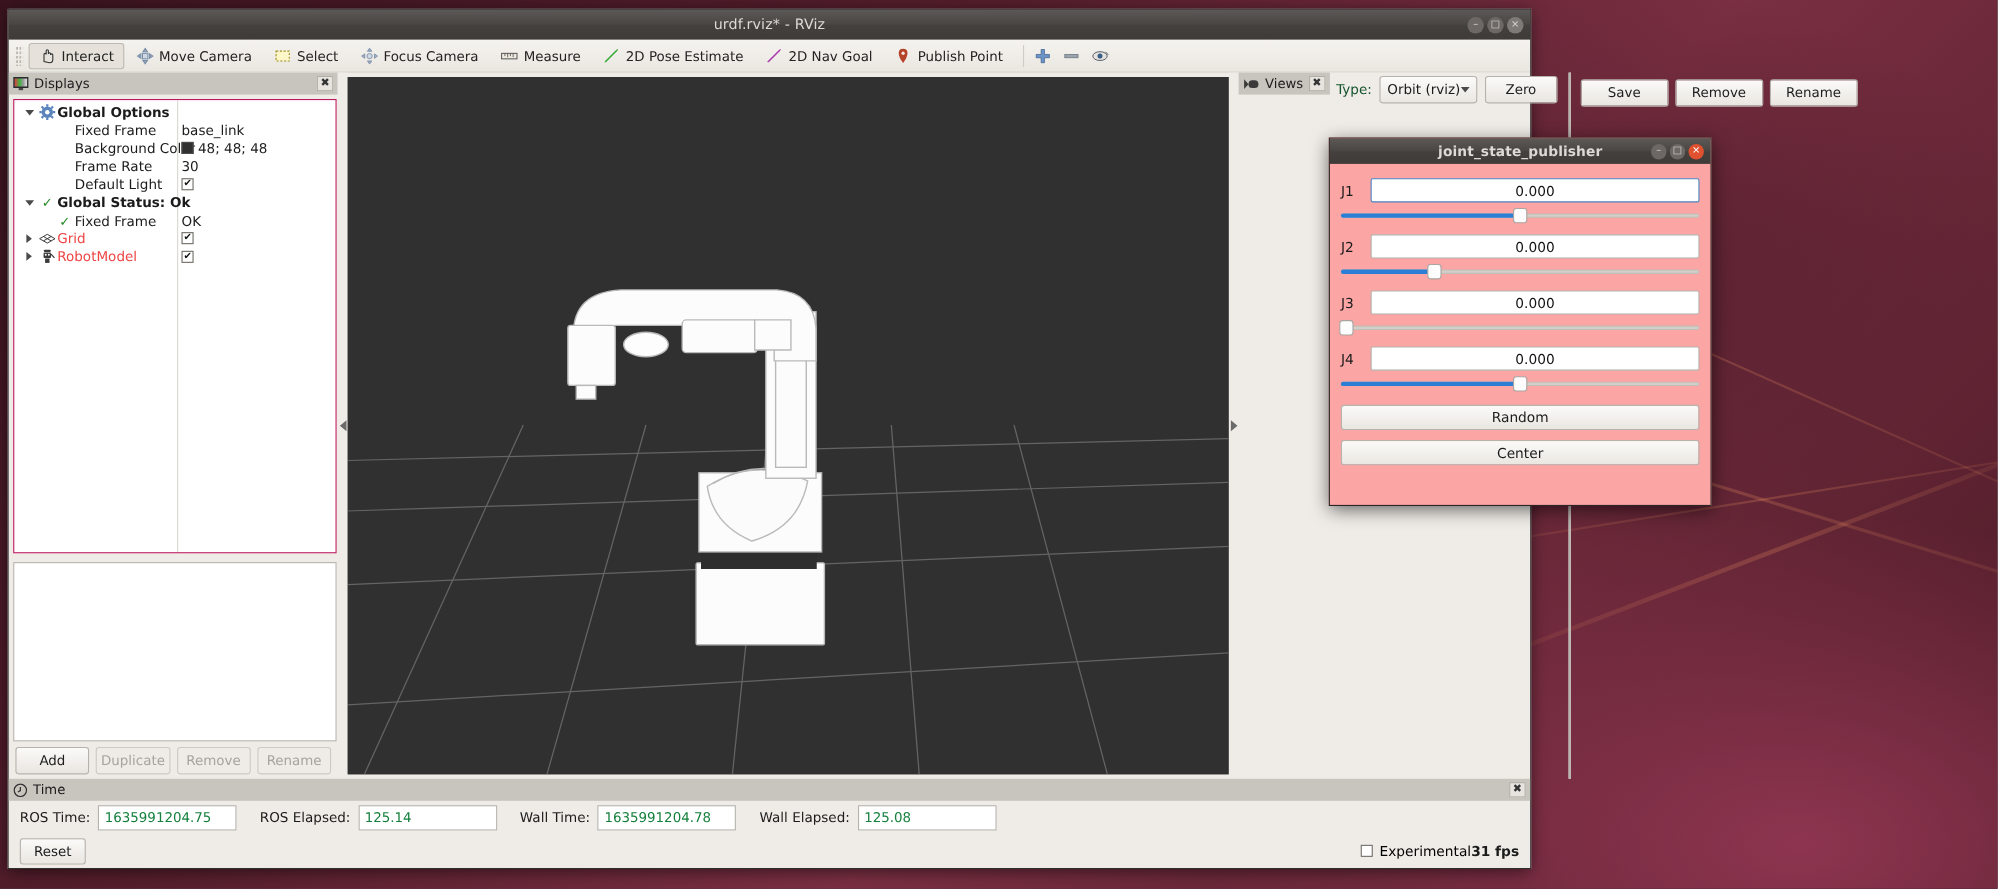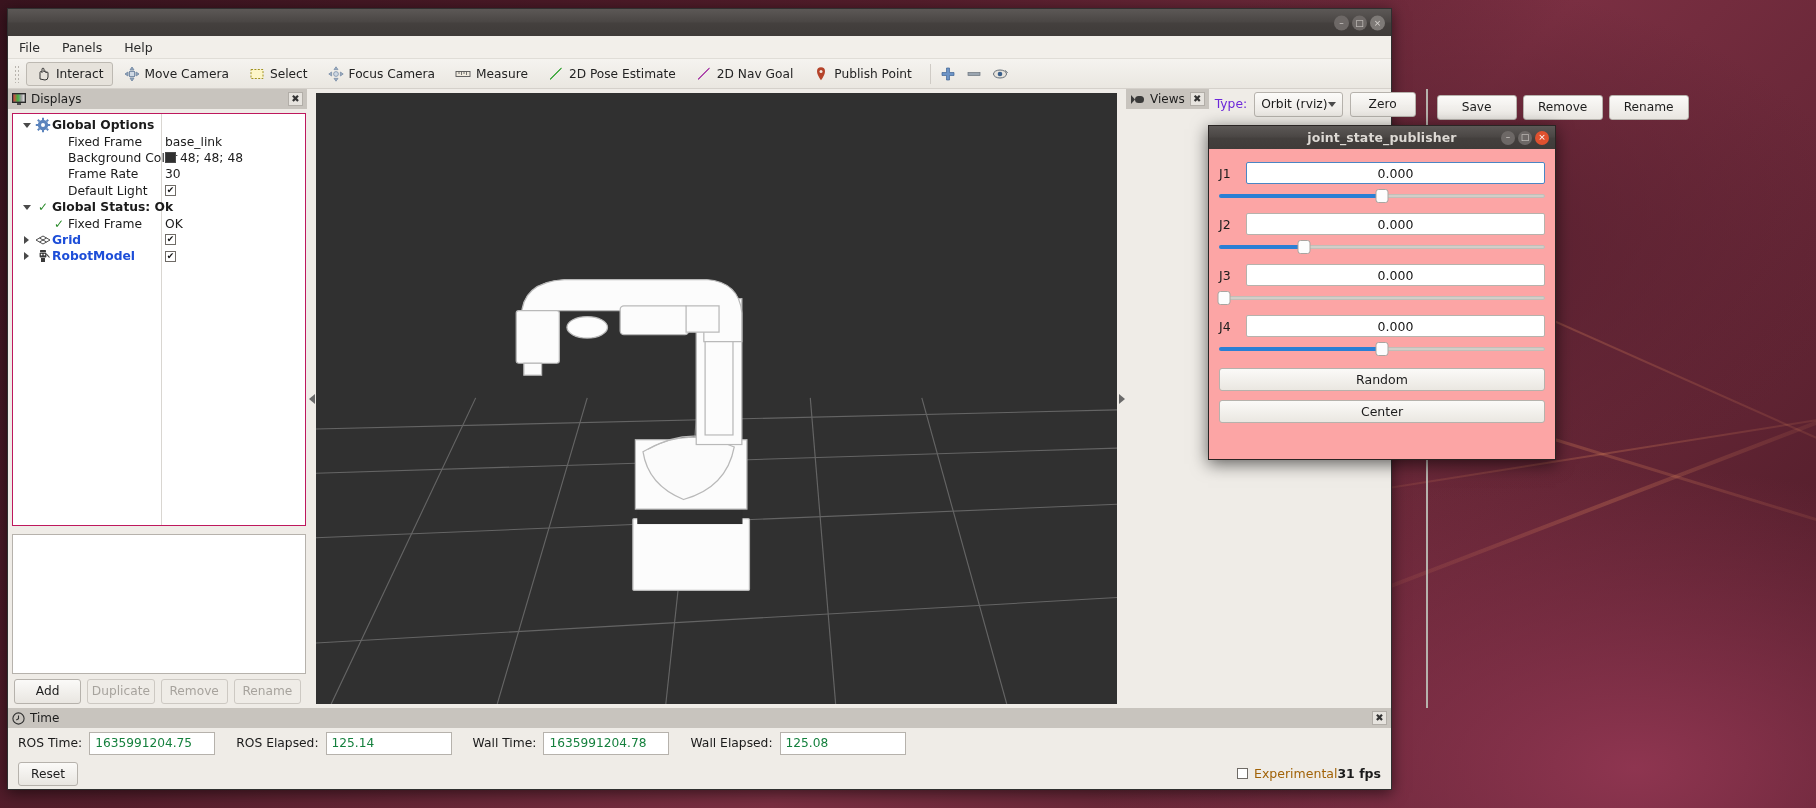--- a/index.html
+++ b/index.html
@@ -120,21 +120,21 @@
     font-size: 12.3px;
   }
   .tree-col-line { position: absolute; left: 148px; top: 0; bottom: 0; width: 1px; background: #d9d6d1; }
   .trow { display: flex; align-items: center; height: 16.4px; position: relative; }
   .tw-arrow { width: 15px; display: flex; align-items: center; justify-content: center; flex: 0 0 auto; }
   .tw-arrow i { display: inline-block; width: 0; height: 0; }
   .arr-down { border-left: 4.5px solid transparent; border-right: 4.5px solid transparent; border-top: 5px solid #4a4a4a; }
   .arr-right { border-top: 4.5px solid transparent; border-bottom: 4.5px solid transparent; border-left: 5px solid #4a4a4a; }
   .tw-icon { width: 18px; display: flex; align-items: center; justify-content: center; flex: 0 0 auto; }
   .tw-label { color: #1b1b1b; white-space: nowrap; }
-  .tw-label.blue { color: #1d4ed8; font-weight: bold; }
+  .tw-label.blue { color: #ef4444; font-weight: normal; }
   .tw-label.bold { font-weight: bold; }
   .tw-val { position: absolute; left: 152px; display: flex; align-items: center; gap: 4px; color: #1b1b1b; white-space: nowrap; }
   .chk { width: 11px; height: 11px; border: 1px solid #6f6b66; background: #fff;
          display: inline-flex; align-items: center; justify-content: center;
          font-size: 9px; color: #111; line-height: 1; }
   .swatch { width: 11px; height: 11px; background: #303030; border: 1px solid #4a4a4a; display: inline-block; }
   .check-green { color: #2a8b2a; font-weight: bold; font-size: 12px; line-height: 1; }
 
   #displays-empty {
     flex: 1; background: #fff; border: 1px solid #b6b2ac;
@@ -168,21 +168,21 @@
 
   
   #views-panel {
     width: 265px; display: flex; flex-direction: row;
     background: #efece7; flex: 0 0 auto;
   }
   .views-type-row {
     height: 30px; display: flex; align-items: center; gap: 7px;
     padding: 0 6px; flex: 0 0 auto;
   }
-  .views-type-row .lbl { font-size: 12.3px; color: #6d28d9; }
+  .views-type-row .lbl { font-size: 12.3px; color: #14532d; }
   .combo {
     flex: 1; height: 25px;
     background: linear-gradient(180deg,#fcfbf9,#eae7e2);
     border: 1px solid #b6b2ac; border-radius: 3px;
     display: flex; align-items: center; padding: 0 6px;
     font-size: 12.3px; color: #1b1b1b;
   }
   .combo .cv { flex: 1; }
   .combo .carrow { width: 0; height: 0;
     border-left: 4.5px solid transparent; border-right: 4.5px solid transparent; border-top: 5px solid #4a4a4a; }
@@ -201,21 +201,21 @@
   
   #time-panel { flex: 0 0 auto; background: #efece7; }
   .time-fields { height: 30px; display: flex; align-items: center; gap: 7px; padding: 0 10px; }
   .time-fields .lbl { font-size: 12.3px; color: #1b1b1b; white-space: nowrap; }
   .tfield {
     height: 23px; background: #fff; border: 1px solid #b6b2ac;
     display: flex; align-items: center; padding: 0 5px;
     font-size: 12.2px; color: #15803d;
   }
   .time-bottom { height: 31px; display: flex; align-items: center; padding: 0 10px; }
-  .exp-wrap { margin-left: auto; display: flex; align-items: center; gap: 6px; font-size: 12.5px; color: #a16207; }
+  .exp-wrap { margin-left: auto; display: flex; align-items: center; gap: 6px; font-size: 12.5px; color: #000000; }
   .fps { font-size: 12.5px; color: #1b1b1b; }
 
   
   #jsp-window {
     position: absolute;
     left: 1208px; top: 125px;
     width: 348px; height: 335px;
     background: #fca5a5;
     border: 1px solid #2a2524;
     box-shadow: 0 4px 16px rgba(0,0,0,0.6);
@@ -261,32 +261,28 @@
 <div id="desktop">
   <div class="streak" style="left:58%;top:12%;width:62%;height:2px;transform:rotate(24deg);"></div>
   <div class="streak" style="left:62%;top:38%;width:52%;height:3px;transform:rotate(17deg);"></div>
   <div class="streak" style="left:66%;top:64%;width:46%;height:2px;transform:rotate(-9deg);"></div>
   <div class="streak" style="left:70%;top:78%;width:40%;height:4px;transform:rotate(-21deg);"></div>
 </div>
 
 <div id="rviz-window">
 
   <div class="titlebar">
+    <div class="title">urdf.rviz* - RViz</div>
     <div class="win-btns">
       <div class="wbtn">–</div>
       <div class="wbtn">□</div>
       <div class="wbtn close">×</div>
     </div>
   </div>
 
-  <div class="menubar" id="menubar">
-      <div class="mi">File</div>
-      <div class="mi">Panels</div>
-      <div class="mi">Help</div>
-    </div>
 
   <div class="toolbar">
     <div class="grip"></div>
     <div id="toolbar-items" style="display:flex;align-items:center;gap:2px;">
         <div class="tbtn active">
           <span class="ticon">
             <svg width="16" height="16" viewBox="0 0 16 16">
               <path d="M5,13 L5,6.5 a1,1 0 0 1 2,0 L7,3.2 a1,1 0 0 1 2,0 L9,6 a1,1 0 0 1 2,0 L11,7 a1,1 0 0 1 2,0 L13,11 q0,3 -3,3 z" fill="none" stroke="#333" stroke-width="1"></path>
             </svg>
           </span>

